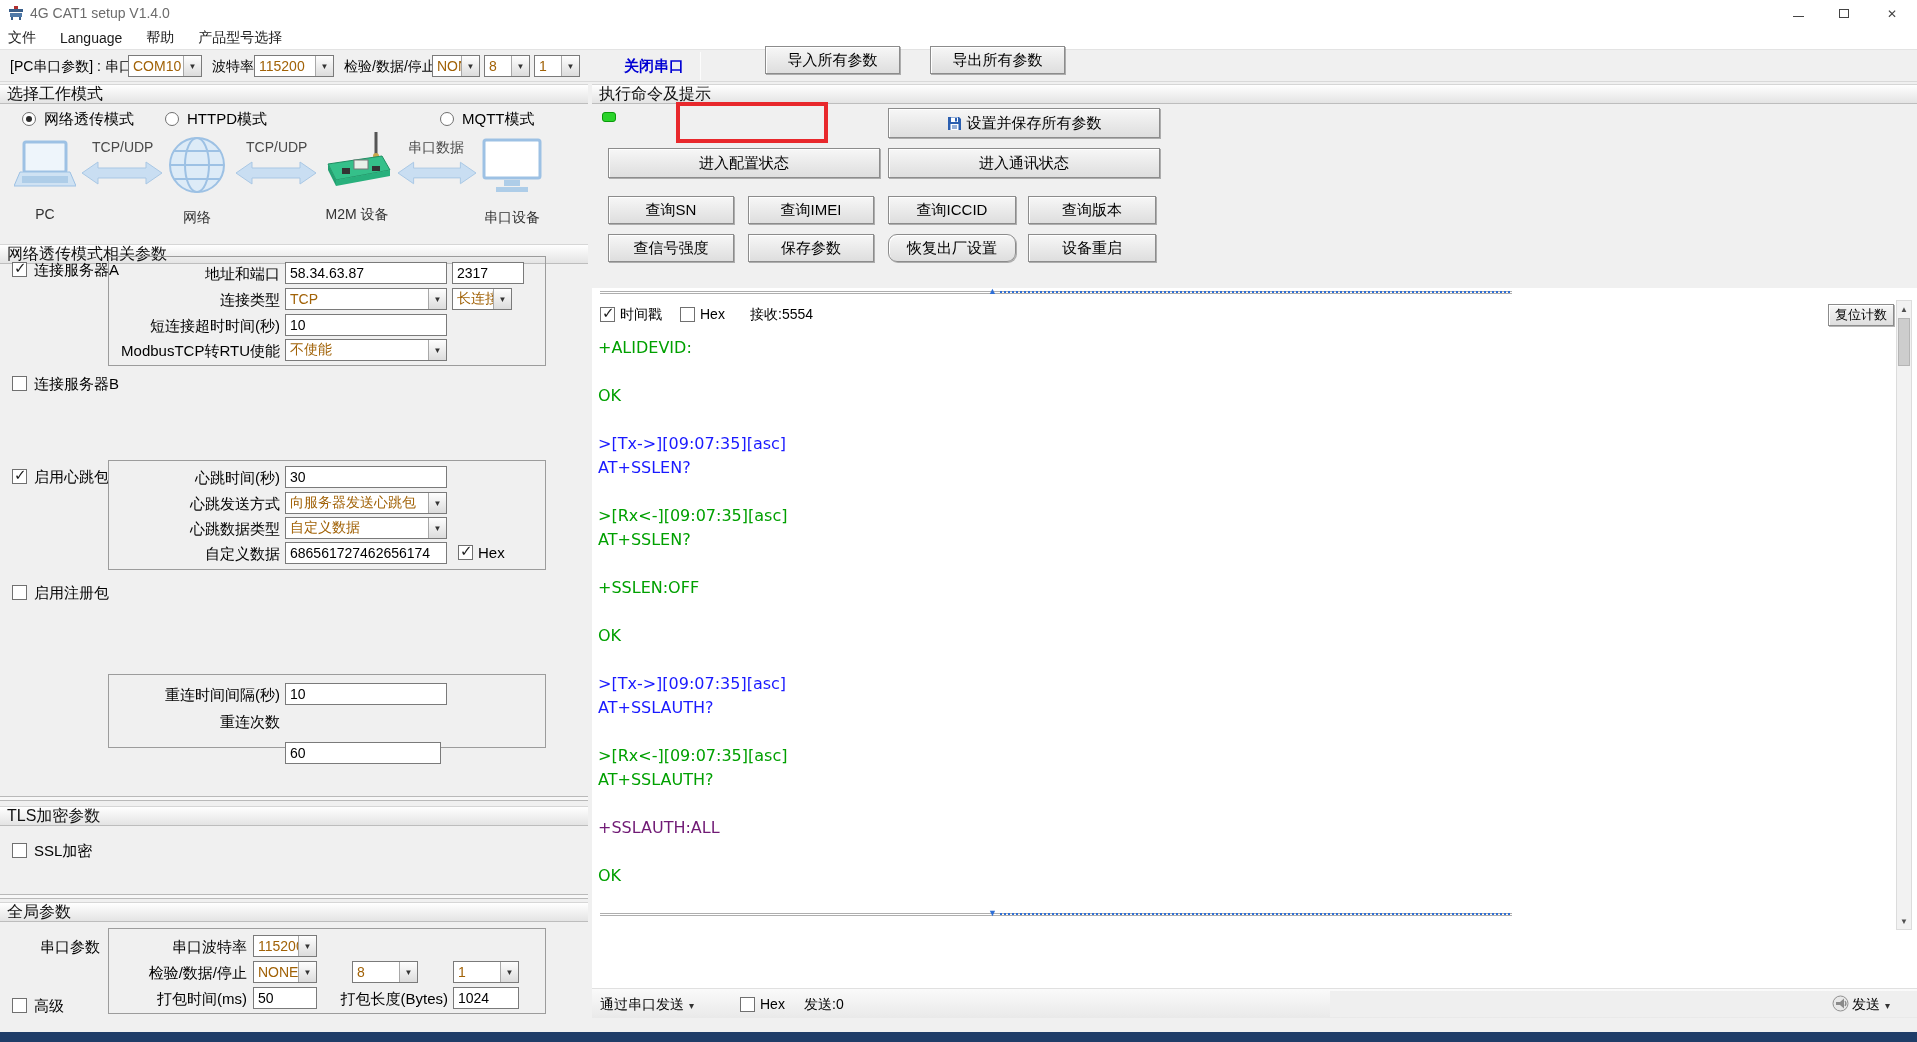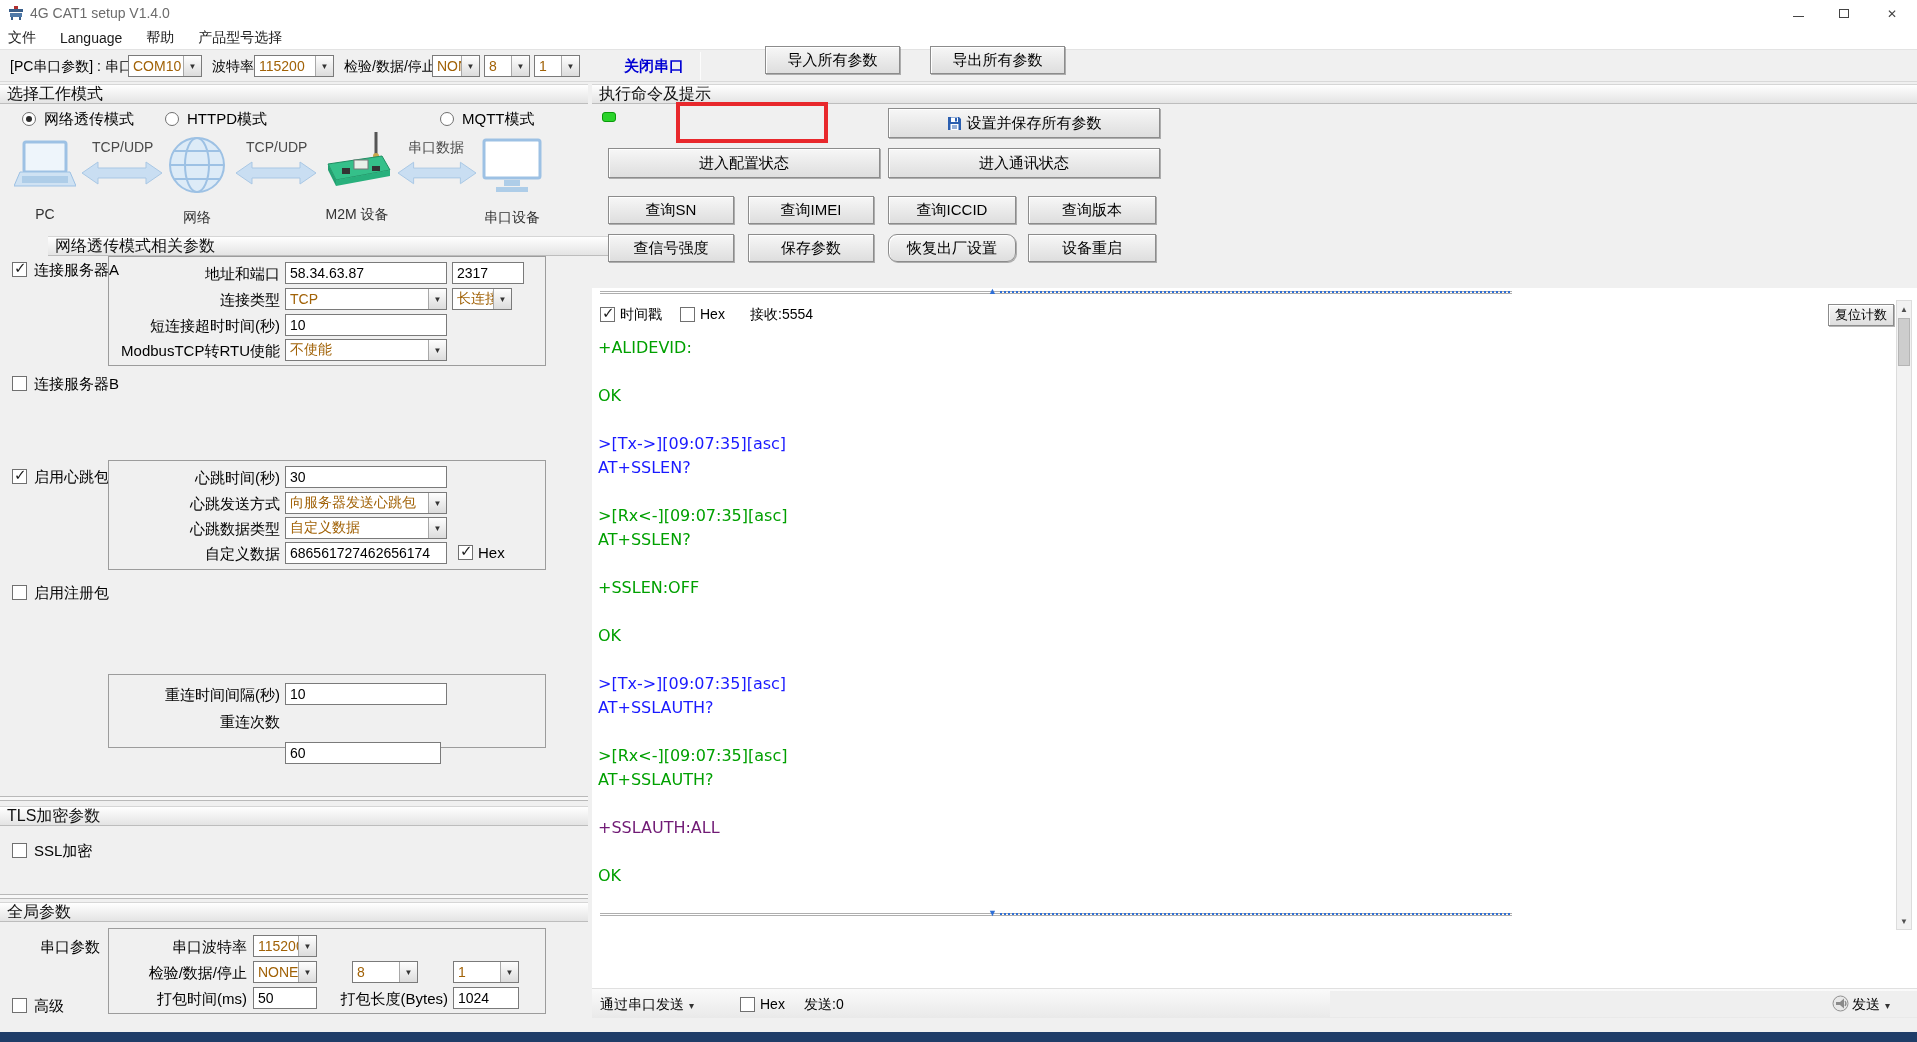--- a/index.html
+++ b/index.html
@@ -184,21 +184,21 @@
     <polygon points="0,13 16,2 16,8 64,8 64,2 80,13 64,24 64,18 16,18 16,24" fill="#c9def2" stroke="#a9c7e4"></polygon>
   </svg>
 
   <svg class="abs" style="left:482px; top:138px;" width="60" height="56" viewBox="0 0 60 56">
     <rect x="2" y="2" width="56" height="38" rx="2" fill="#ffffff" stroke="#9dc1e4" stroke-width="3"></rect>
     <rect x="22" y="42" width="16" height="6" fill="#aecde8"></rect>
     <rect x="14" y="49" width="32" height="5" fill="#aecde8"></rect>
   </svg>
   <div class="node-label" style="left:482px; top:209px; width:60px;">串口设备</div>
 
-  <div class="section-header" style="left:0; top:236px; width:588px;margin-left:48px;">网络透传模式相关参数</div>
+  <div class="section-header" style="left:0; top:244px; width:588px;">网络透传模式相关参数</div>
 
   <span class="checkbox checked" style="left:12px; top:262px;"></span>
   <span class="lbl" style="left:34px; top:261px;">连接服务器A</span>
   <div class="groupbox" style="left:108px; top:256px; width:438px; height:110px;"></div>
 
   <span class="lbl lbl-r" style="left:110px; top:265px; width:170px;">地址和端口</span>
   <div class="tinput" style="left:285px; top:262px; width:162px;">
       <span>58.34.63.87</span>
     </div>
   <div class="tinput" style="left:452px; top:262px; width:72px;">

